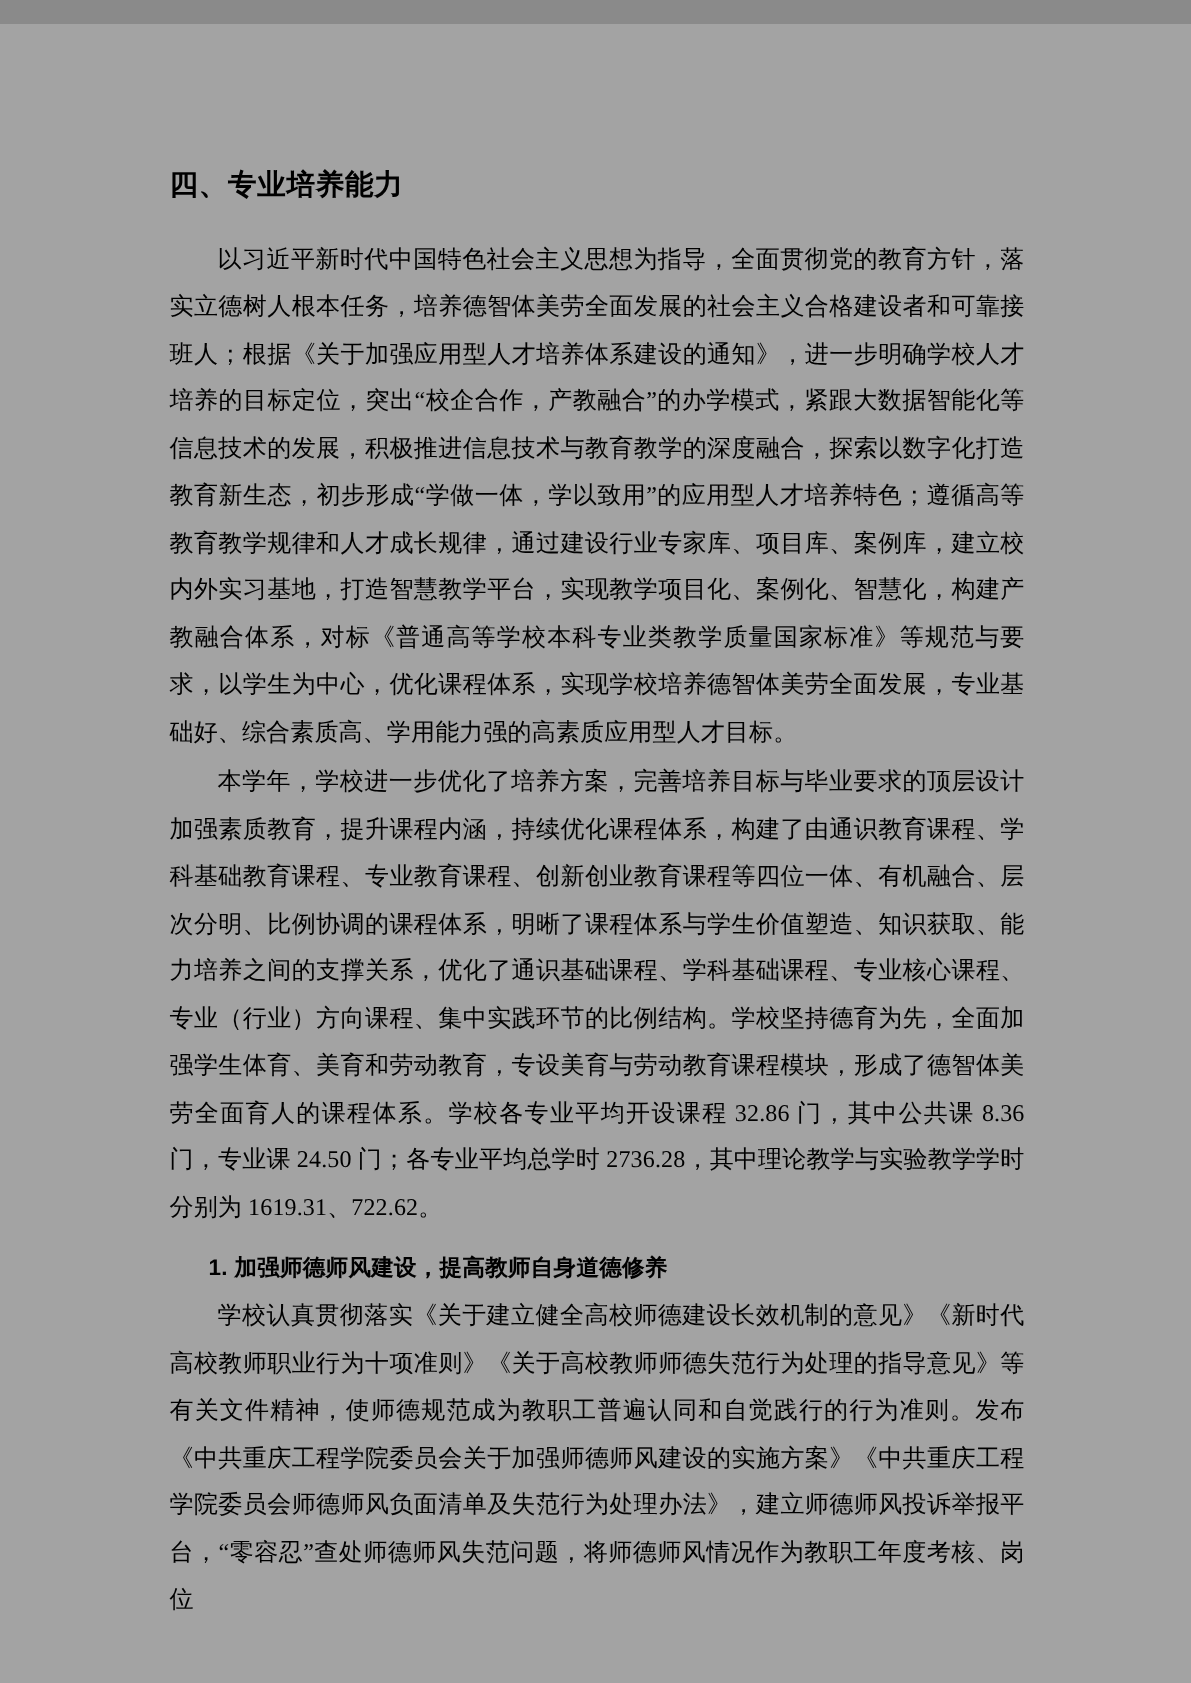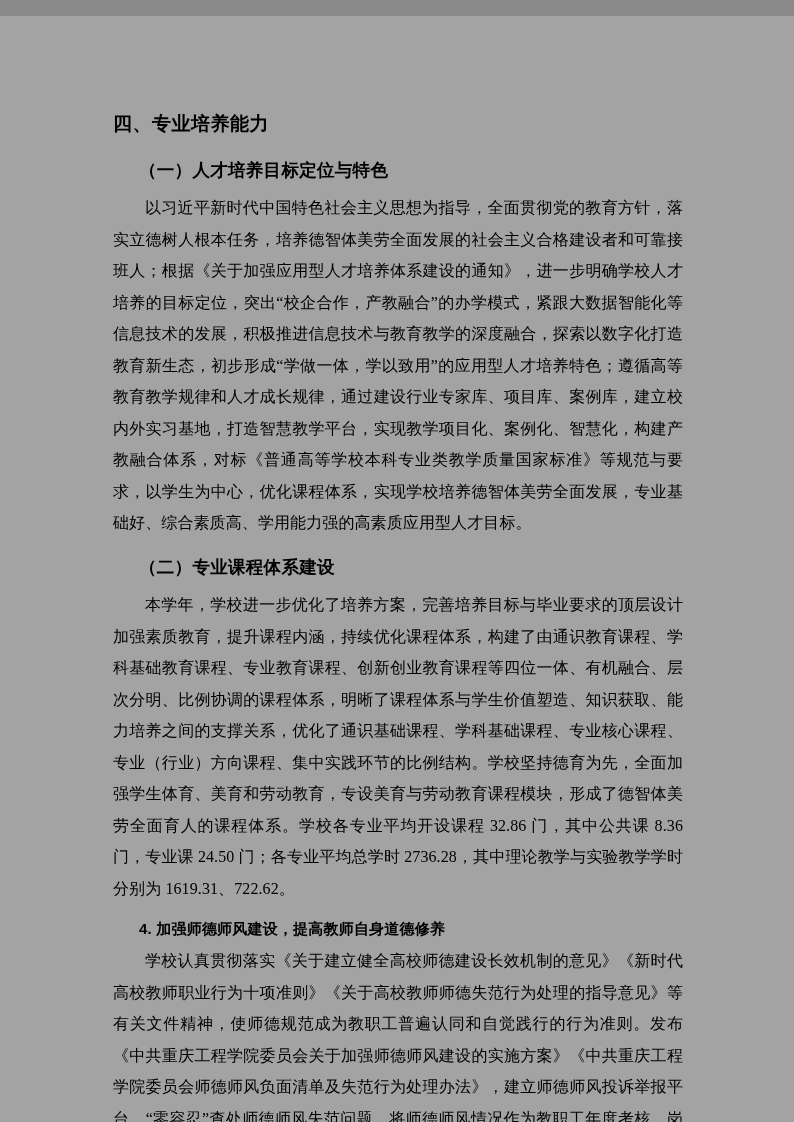--- a/index.html
+++ b/index.html
@@ -71,24 +71,22 @@
   }
 </style>
 </head>
 <body>
 
 <div class="page">
   <div class="content">
 
     <h1 class="sec-title">四、专业培养能力</h1>
 
-    <h2 class="sub-title">（一）人才培养目标定位与特色</h2>
     <p class="body-text">以习近平新时代中国特色社会主义思想为指导，全面贯彻党的教育方针，落实立德树人根本任务，培养德智体美劳全面发展的社会主义合格建设者和可靠接班人；根据《关于加强应用型人才培养体系建设的通知》，进一步明确学校人才培养的目标定位，突出“校企合作，产教融合”的办学模式，紧跟大数据智能化等信息技术的发展，积极推进信息技术与教育教学的深度融合，探索以数字化打造教育新生态，初步形成“学做一体，学以致用”的应用型人才培养特色；遵循高等教育教学规律和人才成长规律，通过建设行业专家库、项目库、案例库，建立校内外实习基地，打造智慧教学平台，实现教学项目化、案例化、智慧化，构建产教融合体系，对标《普通高等学校本科专业类教学质量国家标准》等规范与要求，以学生为中心，优化课程体系，实现学校培养德智体美劳全面发展，专业基础好、综合素质高、学用能力强的高素质应用型人才目标。</p>
 
-    <h2 class="sub-title">（二）专业课程体系建设</h2>
     <p class="body-text">本学年，学校进一步优化了培养方案，完善培养目标与毕业要求的顶层设计加强素质教育，提升课程内涵，持续优化课程体系，构建了由通识教育课程、学科基础教育课程、专业教育课程、创新创业教育课程等四位一体、有机融合、层次分明、比例协调的课程体系，明晰了课程体系与学生价值塑造、知识获取、能力培养之间的支撑关系，优化了通识基础课程、学科基础课程、专业核心课程、专业（行业）方向课程、集中实践环节的比例结构。学校坚持德育为先，全面加强学生体育、美育和劳动教育，专设美育与劳动教育课程模块，形成了德智体美劳全面育人的课程体系。学校各专业平均开设课程 32.86 门，其中公共课 8.36 门，专业课 24.50 门；各专业平均总学时 2736.28，其中理论教学与实验教学学时分别为 1619.31、722.62。</p>
 
-    <h3 class="sub-sub-title">4. 加强师德师风建设，提高教师自身道德修养</h3>
+    <h3 class="sub-sub-title">1. 加强师德师风建设，提高教师自身道德修养</h3>
     <p class="body-text">学校认真贯彻落实《关于建立健全高校师德建设长效机制的意见》《新时代高校教师职业行为十项准则》《关于高校教师师德失范行为处理的指导意见》等有关文件精神，使师德规范成为教职工普遍认同和自觉践行的行为准则。发布《中共重庆工程学院委员会关于加强师德师风建设的实施方案》《中共重庆工程学院委员会师德师风负面清单及失范行为处理办法》，建立师德师风投诉举报平台，“零容忍”查处师德师风失范问题，将师德师风情况作为教职工年度考核、岗位</p>
 
   </div>
 
 </div>
 
 </body></html>

